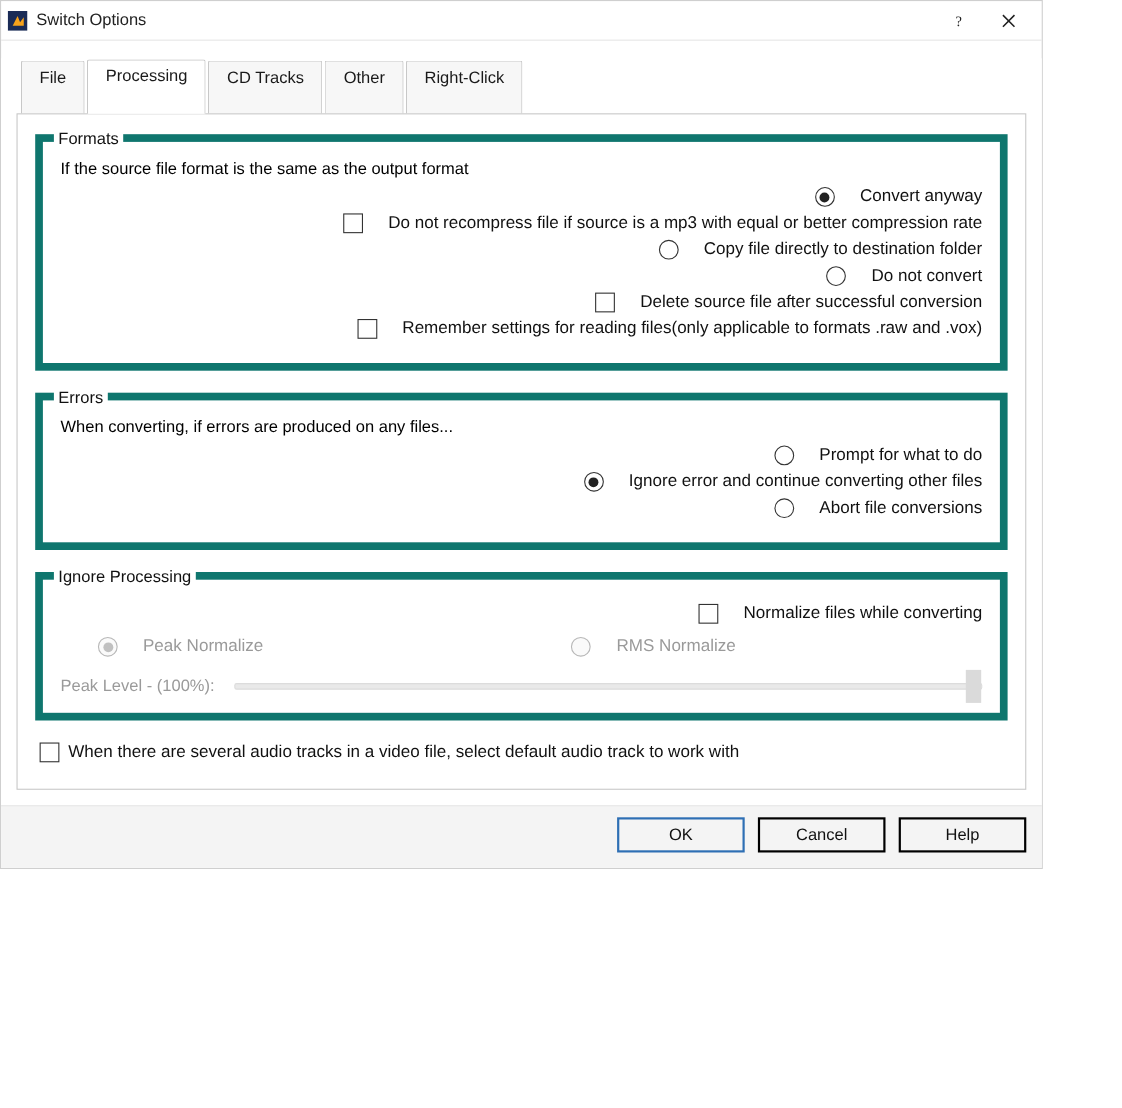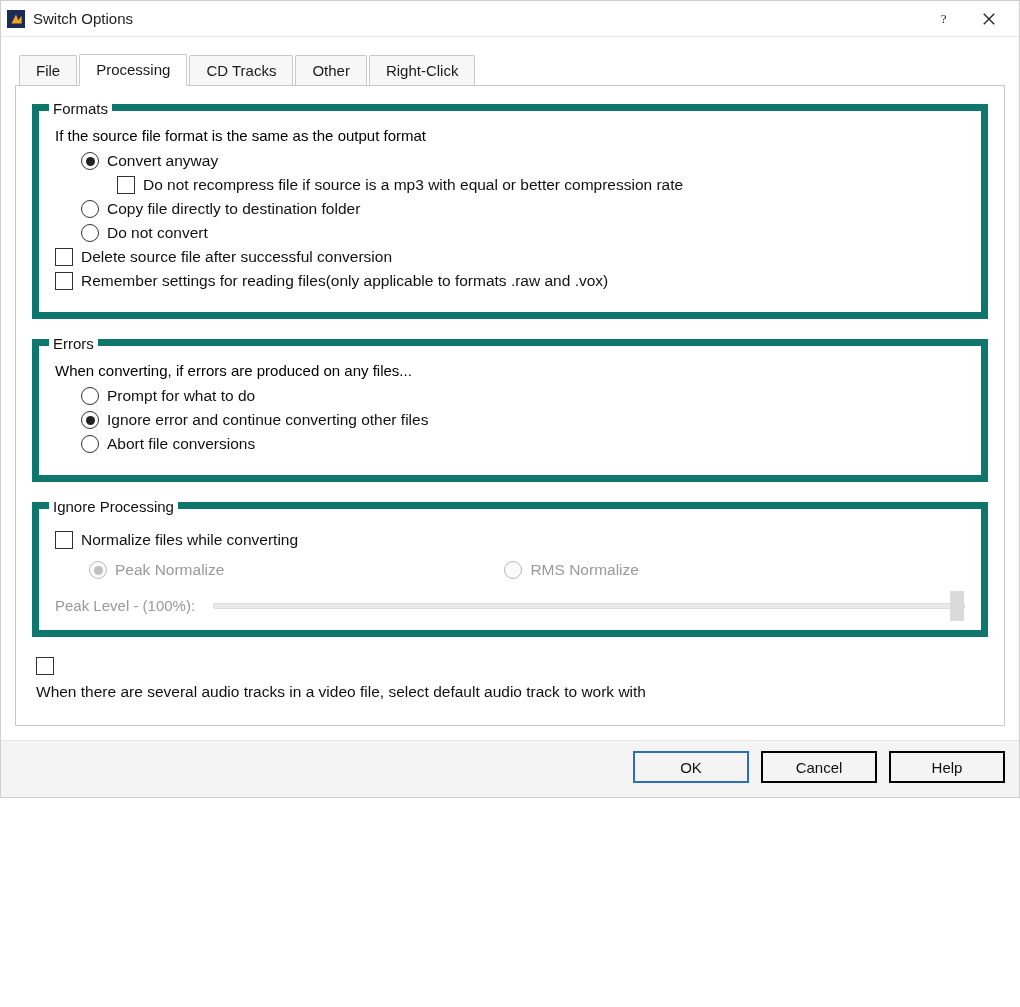--- a/index.html
+++ b/index.html
@@ -5,21 +5,21 @@
   * { box-sizing: border-box; }
   html, body {
     margin: 0; padding: 0;
     font-family: "Segoe UI", Tahoma, sans-serif;
     font-size: 15px;
     background: #ffffff;
     color: #000;
     width: 1020px;
   }
   .window {
-    width: 1020px;
+    width: 948px;
     border: 1px solid #cfcfcf;
     background: #fff;
   }
   
   .titlebar {
     display: flex;
     align-items: center;
     height: 36px;
     padding: 0 8px 0 6px;
     border-bottom: 1px solid #e6e6e6;
@@ -49,21 +49,21 @@
   }
   
   .tabstrip {
     display: flex;
     align-items: flex-end;
     margin-top: 16px;
     position: relative;
     padding-left: 4px;
   }
   .tab {
-    padding: 6px 16px 7px;
+    padding: 6px 16px 25px;
     margin-right: 2px;
     border: 1px solid #c8c8c8;
     border-bottom: none;
     background: #f7f7f7;
     color: #1a1a1a;
     font-size: 15px;
     position: relative;
     top: 1px;
     cursor: default;
     border-radius: 2px 2px 0 0;
@@ -96,21 +96,22 @@
     font-size: 15px;
     color: #111;
   }
   .desc {
     margin: 0 0 8px 0;
   }
   .radio-row, .check-row {
     display: flex;
     align-items: center;
     margin: 6px 0;
-    gap: 8px;
+    gap: 23px;
+    justify-content: flex-end;
   }
   .indent-1 { margin-left: 26px; }
   .indent-2 { margin-left: 62px; }
   .radio {
     width: 18px; height: 18px;
     border: 1.6px solid #333;
     border-radius: 50%;
     display: inline-flex;
     align-items: center; justify-content: center;
     position: relative;
@@ -163,24 +164,23 @@
     background: #dadada;
   }
   .cols {
     display: flex;
     gap: 280px;
     margin-left: 34px;
     margin-top: 2px;
   }
   .bottom-check {
     display: flex;
-    align-items: flex-start;
+    align-items: flex-end;
     gap: 8px;
     margin: 4px 0 8px 4px;
-    flex-direction: column;
   }
   
   .buttonbar {
     display: flex;
     justify-content: flex-end;
     gap: 12px;
     padding: 10px 14px 14px 14px;
     border-top: 1px solid #e6e6e6;
     background: #f4f4f4;
   }

